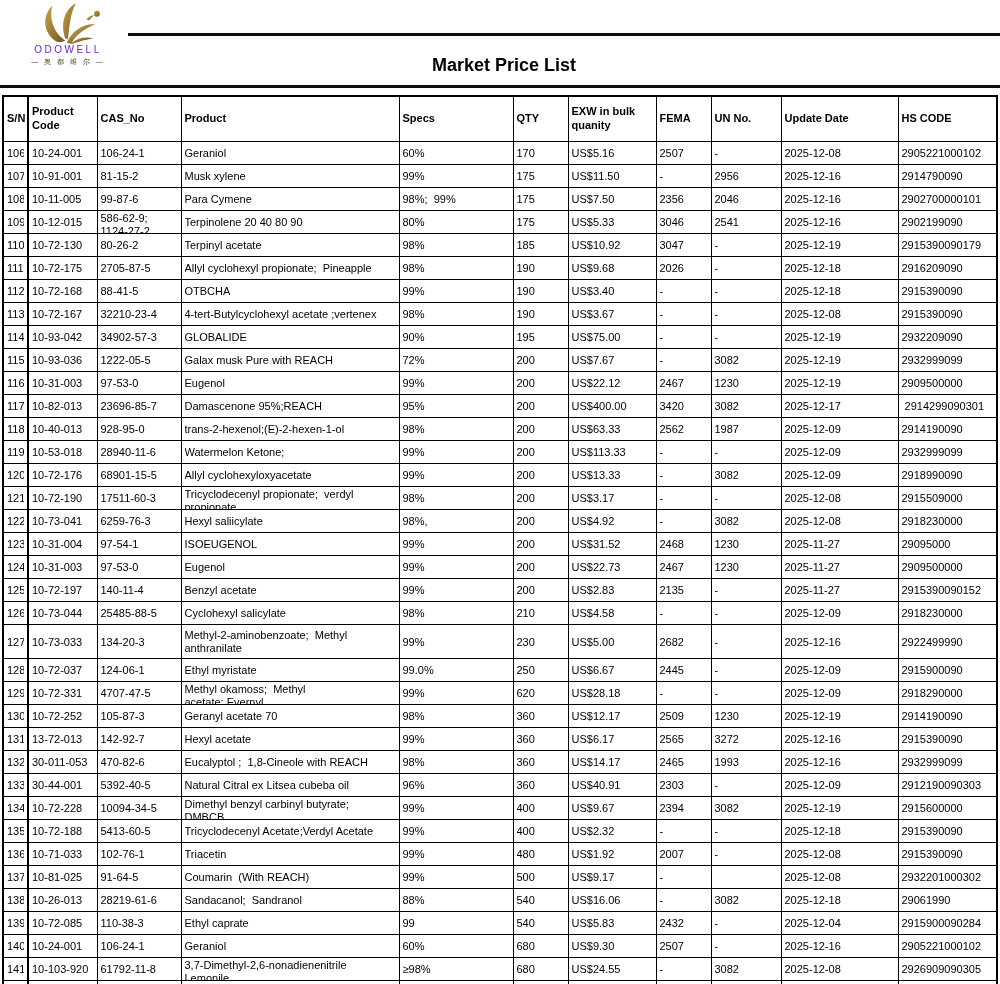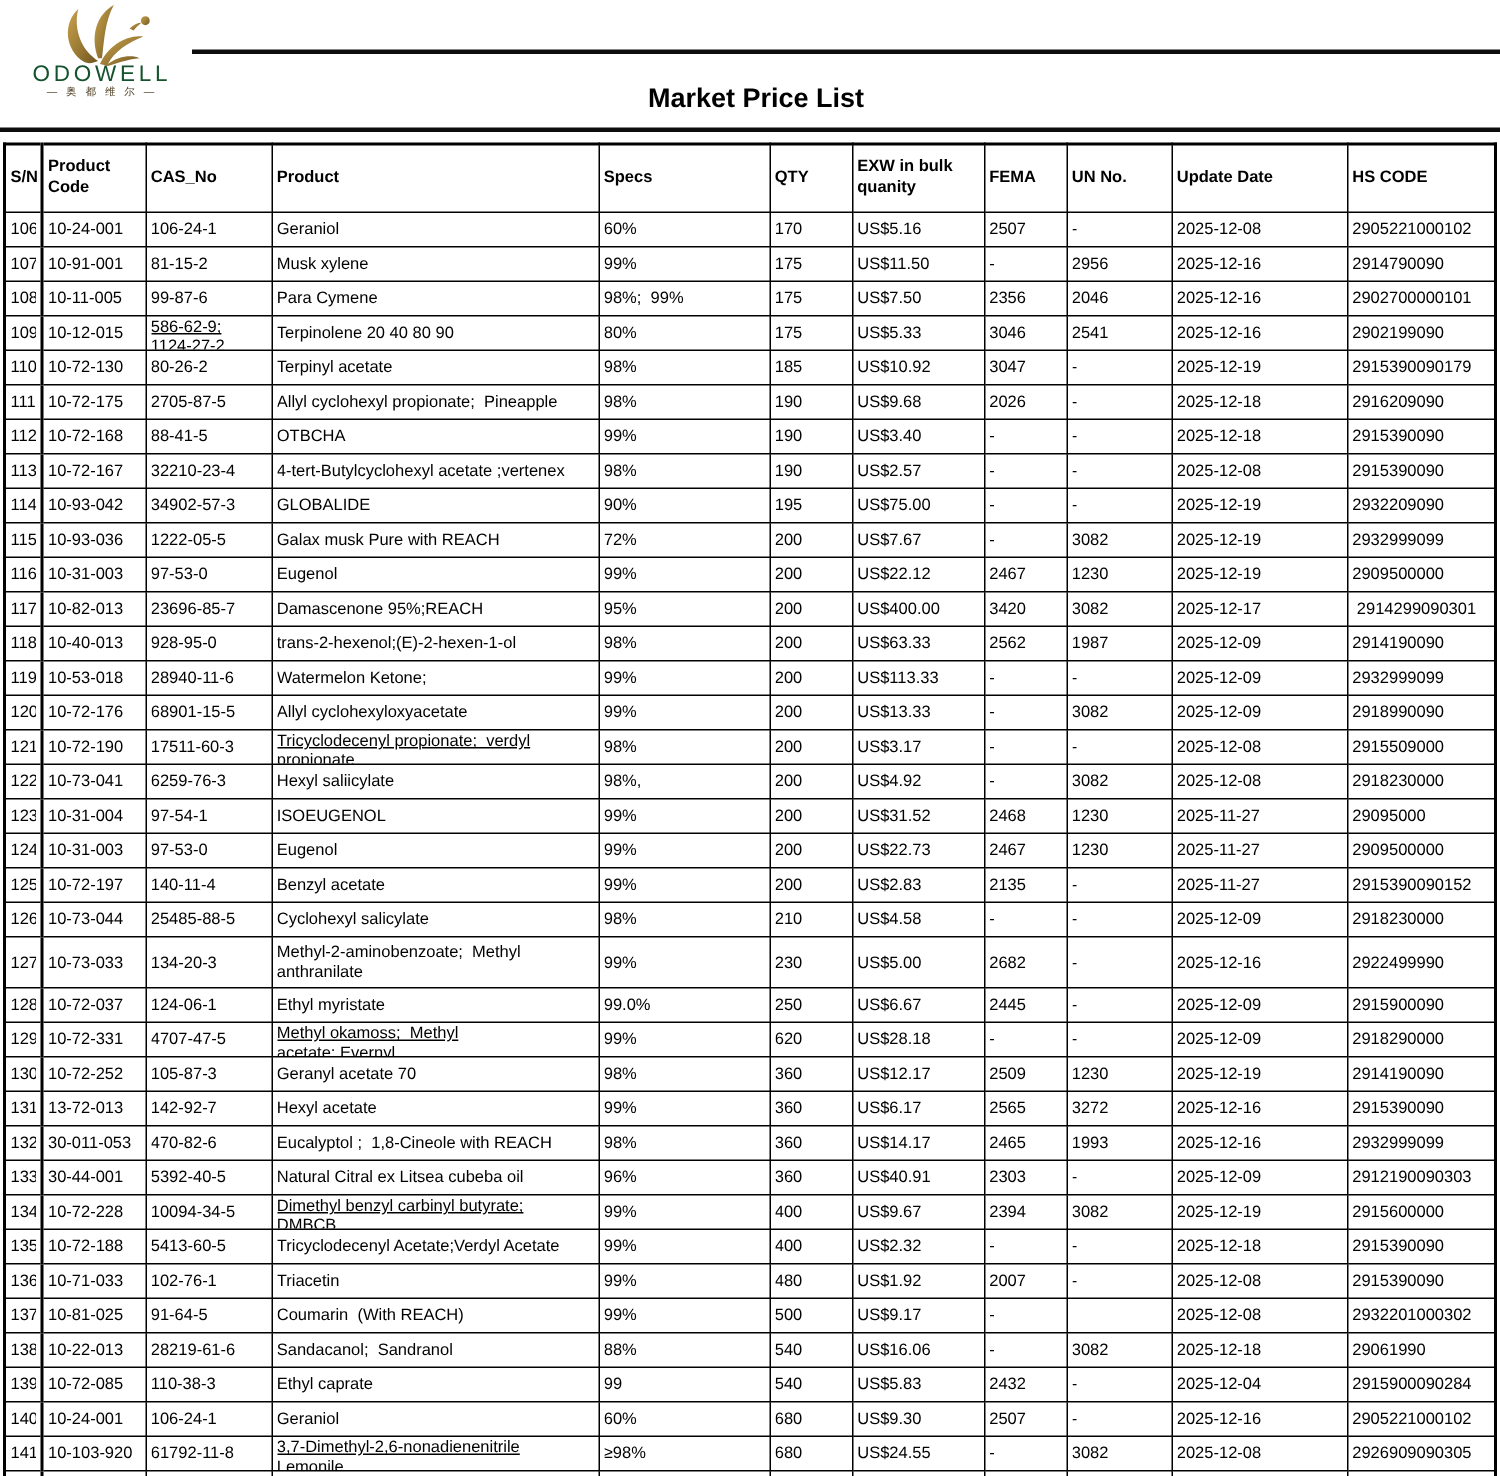--- a/index.html
+++ b/index.html
@@ -2,37 +2,37 @@
 <html><head>
 <meta charset="utf-8">
 <style>
   html,body{margin:0;padding:0;background:#ffffff;}
   body{width:1000px;height:984px;position:relative;overflow:hidden;
        font-family:"Liberation Sans",sans-serif;color:#000;}
 
   
   .logo{position:absolute;left:12px;top:2px;width:112px;text-align:center;}
   .logo-mark{display:block;margin:0 auto;}
-  .logo-name{font-size:15px;letter-spacing:2.5px;color:#14532d;line-height:15px;margin-top:-2px;white-space:nowrap;}
+  .logo-name{font-size:10px;letter-spacing:2.5px;color:#6d28d9;line-height:15px;margin-top:-2px;white-space:nowrap;}
   .logo-cn{font-size:7px;letter-spacing:2px;color:#4a3c20;line-height:9px;white-space:nowrap;}
   .rule-top{position:absolute;left:128px;right:0;top:33px;height:3px;background:#0d0d0d;}
   .page-title{position:absolute;left:4px;top:55px;width:100%;text-align:center;
               font-size:18px;font-weight:bold;letter-spacing:0;}
   .rule-title{position:absolute;left:0;right:0;top:85px;height:3px;background:#0d0d0d;}
 
   
   .tbl-wrap{position:absolute;left:2px;top:95px;width:996px;}
   table{border-collapse:collapse;table-layout:fixed;width:996px;border:2px solid #000;}
   th,td{border:1px solid #000;padding:0 3px;overflow:hidden;vertical-align:middle;}
   th{font-size:11px;font-weight:bold;text-align:left;line-height:1.25;padding:1px 3px;height:42px;white-space:normal;}
   th.nw{white-space:nowrap;}
   td{font-size:11px;height:22px;}
   td:first-child,th:first-child{border-right-width:2px;}
   .cellc{height:21px;display:flex;align-items:center;overflow:hidden;white-space:pre;}
-  .clip{height:21px;overflow:hidden;line-height:13px;padding-top:1px;white-space:pre;text-decoration:underline;}
+  .clip{height:21px;overflow:hidden;line-height:13px;padding-top:1px;white-space:pre;}
   .wrap{white-space:pre;line-height:13px;}
 </style>
 </head>
 <body>
 
 <div class="logo">
   <svg class="logo-mark" width="80" height="42" viewBox="0 0 120 64">
     <defs>
       <linearGradient id="gold" x1="0" y1="0" x2="1" y2="1">
         <stop offset="0" stop-color="#c9a24b"></stop>
@@ -344,21 +344,21 @@
           <td>
             <div class="cellc">4-tert-Butylcyclohexyl acetate ;vertenex</div>
           </td>
           <td>
             <div class="cellc">98%</div>
           </td>
           <td>
             <div class="cellc">190</div>
           </td>
           <td>
-            <div class="cellc">US$2.57</div>
+            <div class="cellc">US$3.67</div>
           </td>
           <td>
             <div class="cellc">-</div>
           </td>
           <td>
             <div class="cellc">-</div>
           </td>
           <td>
             <div class="cellc">2025-12-08</div>
           </td>
@@ -1208,21 +1208,21 @@
           </td>
           <td>
             <div class="cellc">2932201000302</div>
           </td>
         </tr>
         <tr>
           <td>
             <div class="cellc">138</div>
           </td>
           <td>
-            <div class="cellc">10-22-013</div>
+            <div class="cellc">10-26-013</div>
           </td>
           <td>
             <div class="cellc">28219-61-6</div>
           </td>
           <td>
             <div class="cellc">Sandacanol;  Sandranol</div>
           </td>
           <td>
             <div class="cellc">88%</div>
           </td>

